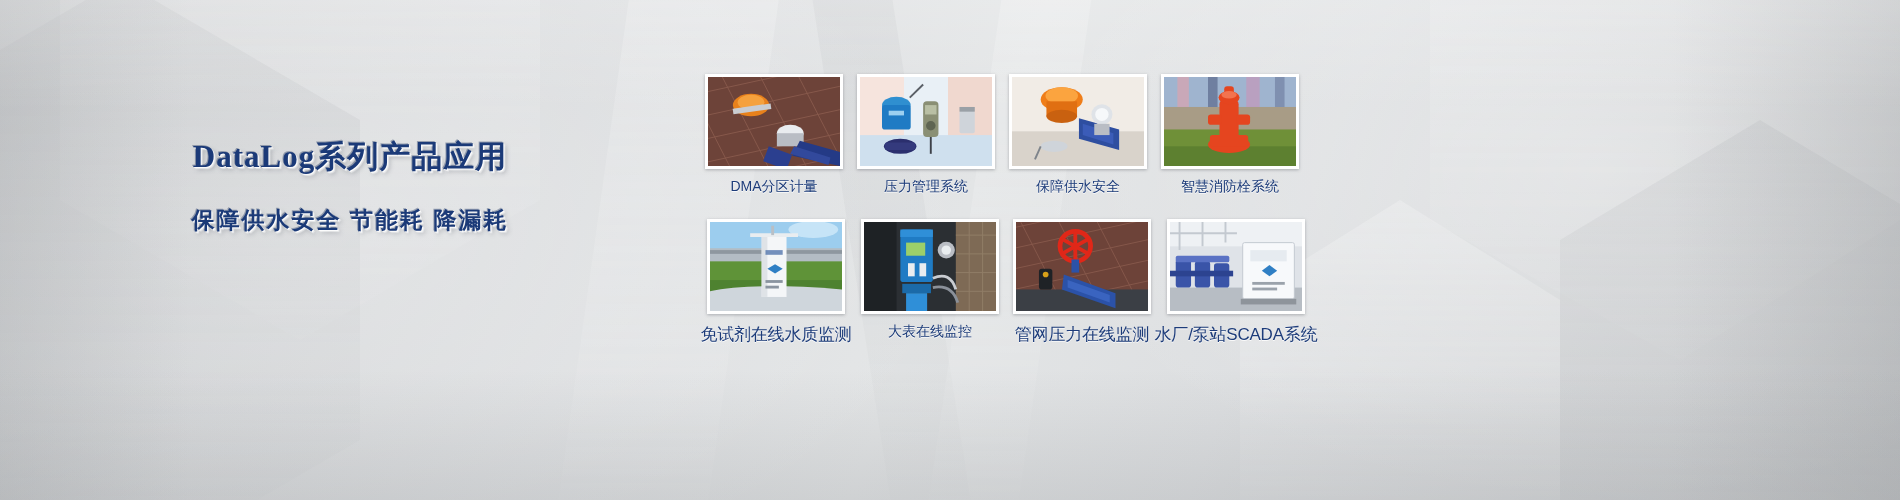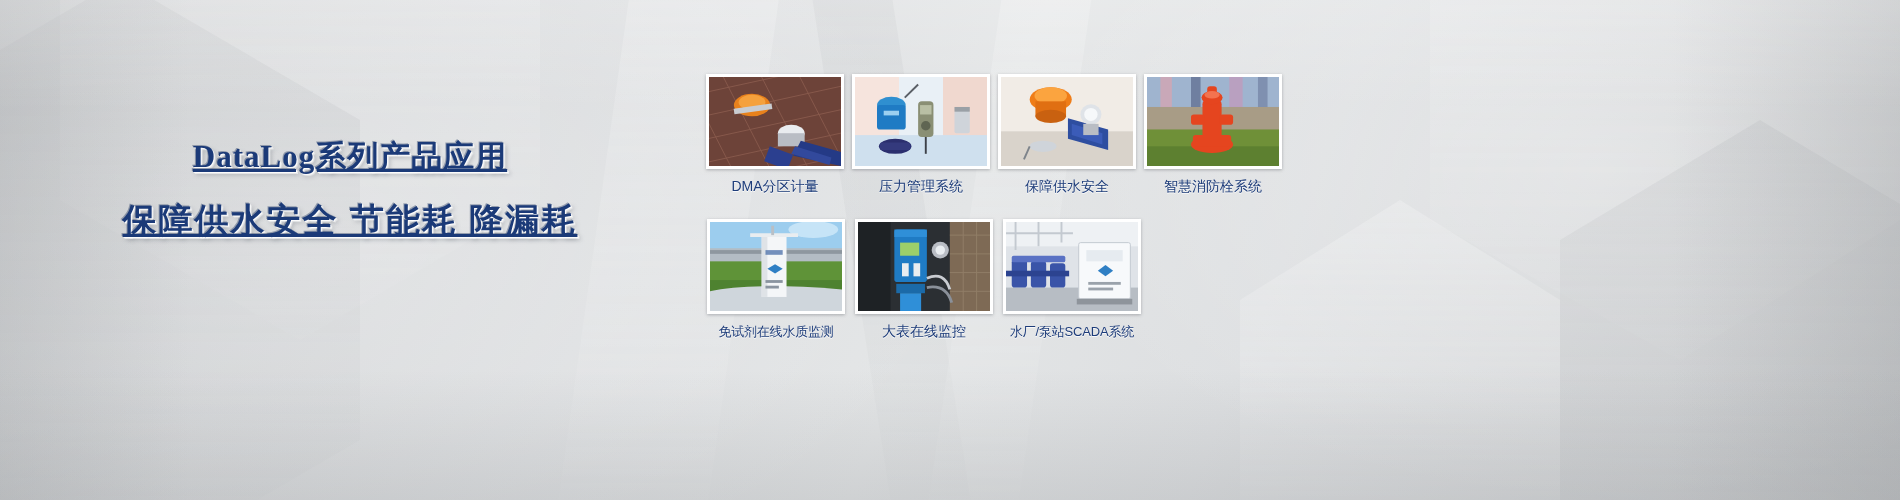--- a/index.html
+++ b/index.html
@@ -49,46 +49,45 @@
   .hl-line {
     color: #1b3a78;
     font-weight: bold;
     letter-spacing: 1px;
     white-space: nowrap;
     text-shadow:
        1px 1px 0 rgba(255,255,255,0.85),
        2px 2px 1px rgba(255,255,255,0.55),
       -1px -1px 0 rgba(12,34,80,0.35),
        3px 3px 4px rgba(90,95,105,0.35);
-    text-decoration: underline;
   }
   #hl-line1 {
     font-family: "Liberation Serif", "DejaVu Serif", serif;
     font-size: 31px;
     line-height: 34px;
   }
   #hl-line2 {
     font-family: "Liberation Sans", sans-serif;
-    font-size: 34px;
+    font-size: 23px;
     line-height: 38px;
     margin-top: 27px;
     letter-spacing: 2px;
   }
 
   
   #grid {
     position: absolute;
     left: 705px;
     top: 74px;
     width: 590px;
     z-index: 5;
   }
   .grid-row {
     display: flex;
-    gap: 0px;
+    gap: 8px;
   }
   .grid-row + .grid-row { margin-top: 23px; }
 
   .cell {
     width: 142px;
     margin-right: 6px;
     display: flex;
     flex-direction: column;
     align-items: center;
   }
@@ -110,21 +109,21 @@
   .thumb svg { display: block; width: 100%; height: 100%; }
 
   .caption {
     margin-top: 9px;
     font-size: 14px;
     color: #1d3c7a;
     white-space: nowrap;
     font-family: "Liberation Sans", sans-serif;
     text-shadow: 0 1px 0 rgba(255,255,255,0.8);
   }
-  .caption.wide { font-size: 13px; letter-spacing: -0.2px; }
+  .caption.wide { font-size: 17px; letter-spacing: -0.2px; }
 </style>
 </head>
 <body>
 
 <div id="banner">
 
   <svg id="watermarks" viewBox="0 0 1900 500" preserveAspectRatio="none">
     <defs>
       <linearGradient id="wmg" x1="0" y1="0" x2="0" y2="1">
         <stop offset="0%" stop-color="#ffffff" stop-opacity="0.40"></stop>
@@ -310,20 +309,44 @@
               <path d="M72 60 Q90 52 96 72" stroke="#c9ccd1" stroke-width="3" fill="none"></path>
               <path d="M72 70 Q92 66 98 86" stroke="#8a9099" stroke-width="3" fill="none"></path>
               <circle cx="86" cy="30" r="9" fill="#b9bdc4"></circle>
               <circle cx="86" cy="30" r="5" fill="#e9edf0"></circle>
             </svg>
           </div>
         </div>
         <div class="caption">大表在线监控</div>
       </div>
 
+      <div class="cell">
+        <div class="thumb-frame">
+          <div class="thumb">
+            <svg viewBox="0 0 138 95" preserveAspectRatio="none">
+              <rect width="138" height="95" fill="#6d4339"></rect>
+              <g stroke="#8b5c4e" stroke-width="1" opacity="0.85">
+                <path d="M-20 10 L160 -30 M-20 32 L160 -8 M-20 54 L160 14 M-20 76 L160 36 M-20 98 L160 58"></path>
+                <path d="M0 -10 L60 110 M40 -10 L100 110 M80 -10 L140 110"></path>
+              </g>
+              <rect x="0" y="72" width="138" height="23" fill="#3b3f45"></rect>
+              <g>
+                <circle cx="62" cy="26" r="16" fill="none" stroke="#e02718" stroke-width="5"></circle>
+                <path d="M62 10 L62 42 M48 18 L76 34 M48 34 L76 18" stroke="#e02718" stroke-width="4"></path>
+                <rect x="58" y="40" width="8" height="14" fill="#2b52a8"></rect>
+              </g>
+              <path d="M50 56 L104 76 L104 92 L48 72 Z" fill="#2b52a8"></path>
+              <path d="M54 62 L98 78 L98 86 L54 70 Z" fill="#3a64c0"></path>
+              <rect x="24" y="50" width="14" height="22" rx="3" fill="#1f2226"></rect>
+              <circle cx="31" cy="56" r="3" fill="#d8a019"></circle>
+            </svg>
+          </div>
+        </div>
+        <div class="caption wide">管网压力在线监测</div>
+      </div>
 
       <div class="cell">
         <div class="thumb-frame">
           <div class="thumb">
             <svg viewBox="0 0 138 95" preserveAspectRatio="none">
               <rect width="138" height="95" fill="#dfe3e8"></rect>
               <rect x="0" y="0" width="138" height="26" fill="#eef1f4"></rect>
               <g stroke="#c3c9d0" stroke-width="2">
                 <path d="M10 0 L10 30 M34 0 L34 26 M58 0 L58 22"></path>
                 <path d="M0 12 L70 12"></path>

